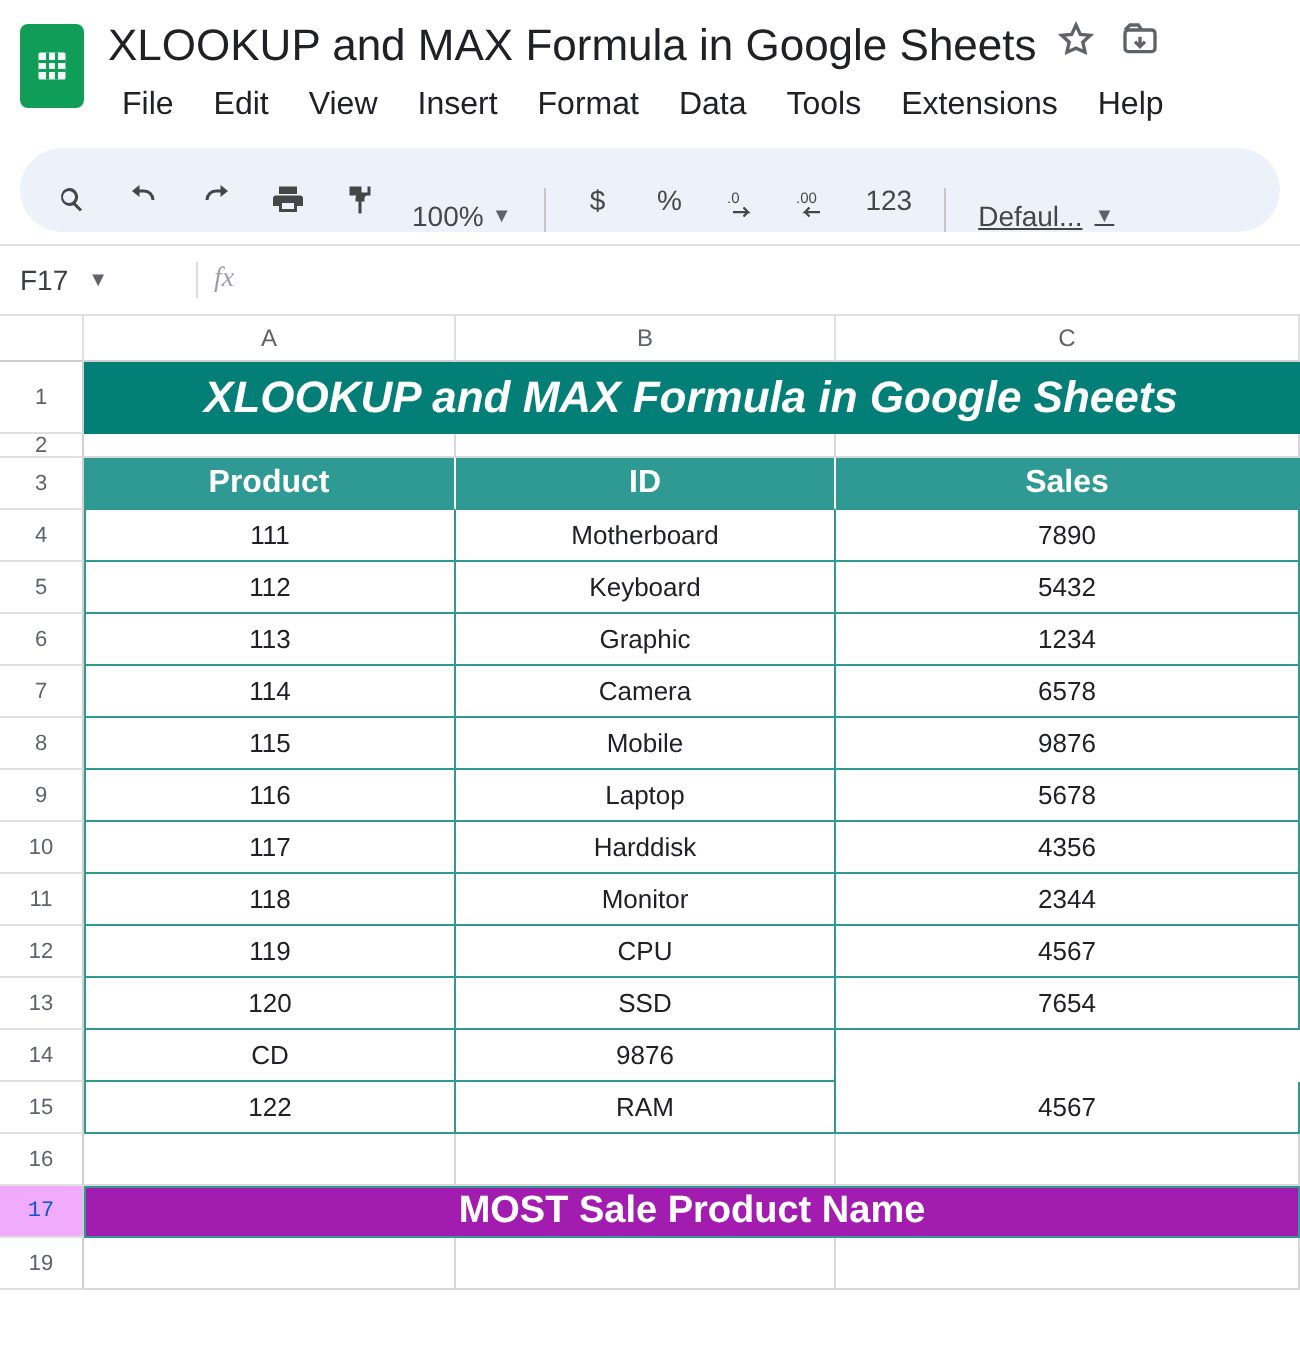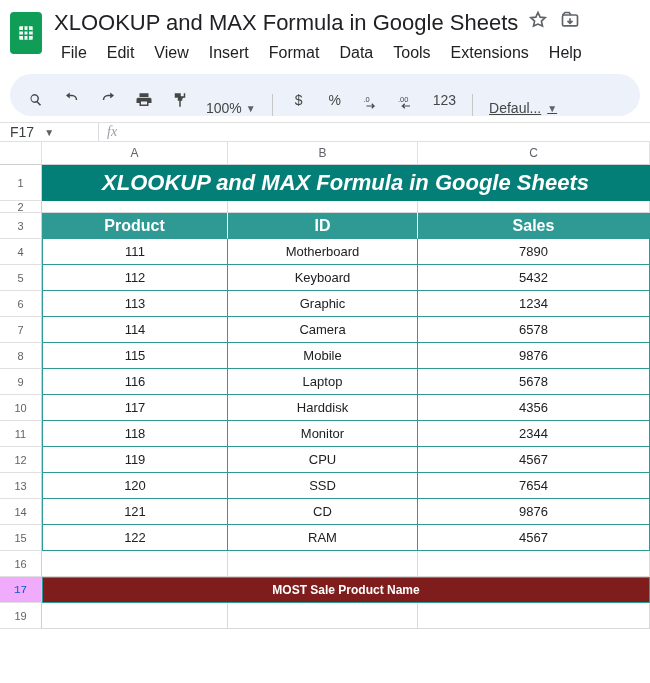--- a/index.html
+++ b/index.html
@@ -58,21 +58,21 @@
     width: 32px; height: 32px; display:flex; align-items:center; justify-content:center;
     border-radius: 4px; cursor:pointer;
   }
   .tbtn svg { width:18px; height:18px; fill:#444746; }
   .zoom { display:flex; align-items:center; gap:4px; padding:0 6px; cursor:pointer;}
   .zoom .caret, .font-select .caret { font-size:10px; color:#5f6368;}
   .tsep { width:1px; height:22px; background:#c7c7c7; margin: 0 6px;}
   .font-select { display:flex; align-items:center; gap:6px; padding:0 6px; cursor:pointer;text-decoration:underline;}
   
   .fx-row {
-    display:flex; align-items:center; height:20px;
+    display:flex; align-items:center; height:36px;
     border-top:1px solid #e0e0e0; border-bottom:1px solid #e0e0e0;
     font-size:14px;
   }
   .name-box {
     width:90px; padding-left:10px; display:flex; align-items:center; gap:10px;
     color:#3c4043;
   }
   .name-box .caret { font-size:10px; color:#5f6368;}
   .fx-sep { width:1px; height:18px; background:#dadce0; margin:0 8px;}
   .fx-icon { font-style: italic; font-family: Georgia, serif; color:#9aa0a6; margin-right:8px;}
@@ -123,21 +123,21 @@
   }
   .hdr-cell:last-child { border-right:1px solid #2f9a94;}
   .data-cell {
     border:1px solid #2f9a94; border-top:none; border-left:none;
     position:relative;
   }
   .data-row .cell:nth-child(2){ border-left:1px solid #2f9a94; }
   .data-row:first-of-type .data-cell { border-top:1px solid #2f9a94; }
   .most-cell {
     grid-column:2 / span 3;
-    background:#7f1d1d; color:#fff; font-weight:bold; font-size:12px;
+    background:#a21caf; color:#fff; font-weight:bold; font-size:19px;
     display:flex; align-items:center; justify-content:center;
     border:1px solid #2f9a94;
   }
   
   .row-head.active { background:#f0abfc; color:#0b57d0;font-family:Liberation Mono, monospace;}
 </style>
 </head>
 <body>
 
 <div class="titlebar">
@@ -324,21 +324,20 @@
         <div class="cell data-cell">4567</div>
       </div>
       <div class="sheet-row r-reg data-row">
         <div class="row-head">13</div>
         <div class="cell data-cell">120</div>
         <div class="cell data-cell">SSD</div>
         <div class="cell data-cell">7654</div>
       </div>
       <div class="sheet-row r-reg data-row">
         <div class="row-head">14</div>
-        <div class="cell data-cell">121</div>
         <div class="cell data-cell">CD</div>
         <div class="cell data-cell">9876</div>
       </div>
       <div class="sheet-row r-reg data-row">
         <div class="row-head">15</div>
         <div class="cell data-cell">122</div>
         <div class="cell data-cell">RAM</div>
         <div class="cell data-cell">4567</div>
       </div>
       <div class="sheet-row r-reg">

